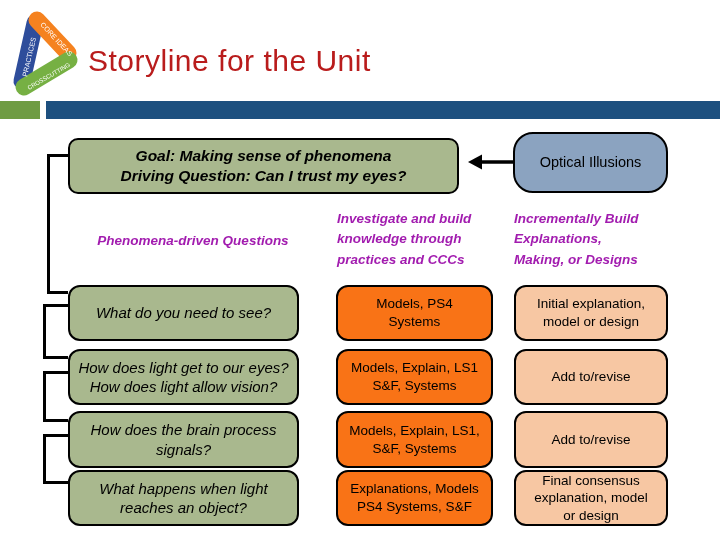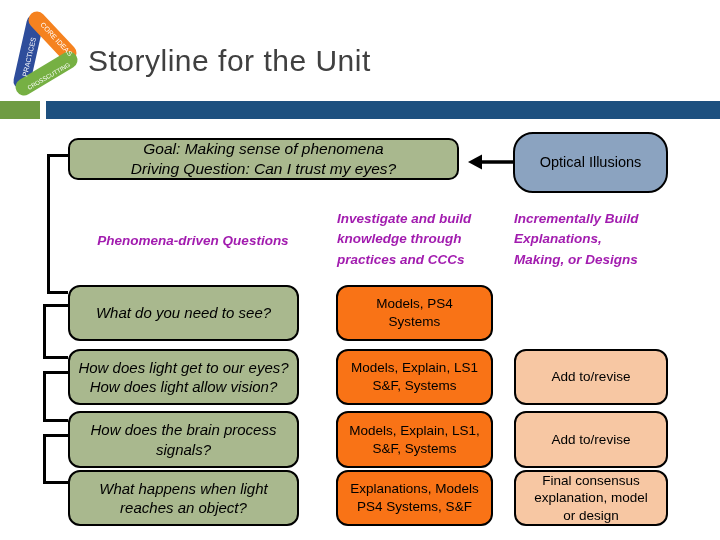--- a/index.html
+++ b/index.html
@@ -2,33 +2,33 @@
 <html><head>
 <meta charset="utf-8">
 <style>
   html,body{margin:0;padding:0;background:#888;}
   .slide{
     position:relative;width:720px;height:540px;background:#ffffff;
     font-family:"Liberation Sans",sans-serif;overflow:hidden;color:#000;
   }
   .abs{position:absolute;}
   .title{
-    left:88px;top:44px;font-size:30px;letter-spacing:.5px;color:#404040;
+    left:88px;top:44px;font-size:30px;letter-spacing:.5px;color:#b91c1c;
     font-weight:400;white-space:nowrap;
   }
   .bar{height:18px;top:101px;}
   .bar-green{left:0;width:40px;background:#6f9c43;}
   .bar-blue{left:46px;width:674px;background:#1d507f;}
   .box{
     border:2px solid #000;border-radius:12px;display:flex;align-items:center;
     justify-content:center;text-align:center;white-space:pre-line;line-height:1.3;
     box-sizing:border-box;padding:2px 6px;
   }
-  .goal-box{left:68px;top:138px;width:391px;height:42px;background:#a9b88e;
-    font-style:italic;font-size:15.5px;border-width:2.5px;border-radius:10px;}
+  .goal-box{left:68px;top:138px;width:391px;height:56px;background:#a9b88e;
+    font-style:italic;font-size:15.5px;border-width:2.5px;border-radius:10px;font-weight:bold;}
   .oi-box{left:513px;top:132px;width:155px;height:61px;background:#8ba3c0;
     font-size:14.5px;border-width:2.5px;border-radius:20px;}
   .hdr{font-size:13.5px;font-weight:bold;font-style:italic;white-space:pre-line;
     line-height:1.5;color:#a21caf;}
   .hdr-q{left:62px;top:231px;width:262px;text-align:center;}
   .hdr-p{left:337px;top:209px;width:170px;}
   .hdr-b{left:514px;top:209px;width:170px;}
   .q-box{left:68px;width:231px;background:#a9b88e;font-style:italic;
     font-size:15px;border-width:2.5px;}
   .p-box{left:336px;width:157px;background:#f97316;font-size:13.5px;}
@@ -80,20 +80,22 @@
   <div class="abs hdr hdr-p">Investigate and build
 knowledge through
 practices and CCCs</div>
   <div class="abs hdr hdr-b">Incrementally Build
 Explanations,
 Making, or Designs</div>
 
   <div class="abs box q-box r1">What do you need to see?</div>
   <div class="abs box p-box r1">Models, PS4
 Systems</div>
+  <div class="abs box b-box r1">Initial explanation,
+model or design</div>
 
   <div class="abs box q-box r2">How does light get to our eyes?
 How does light allow vision?</div>
   <div class="abs box p-box r2">Models, Explain, LS1
 S&amp;F, Systems</div>
   <div class="abs box b-box r2">Add to/revise</div>
 
   <div class="abs box q-box r3">How does the brain process
 signals?</div>
   <div class="abs box p-box r3">Models, Explain, LS1,

